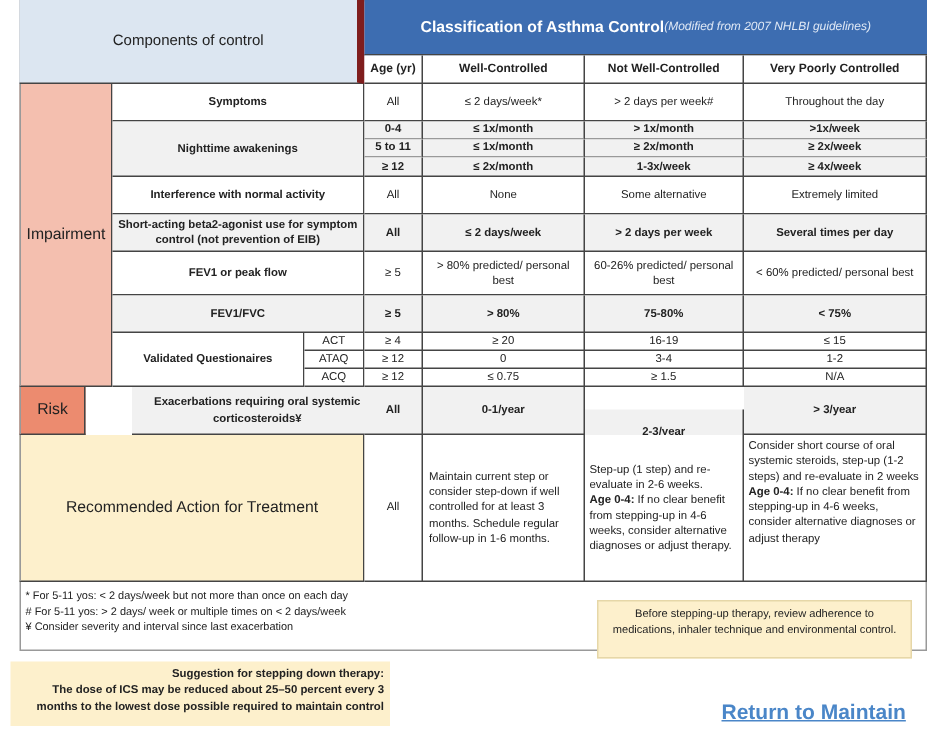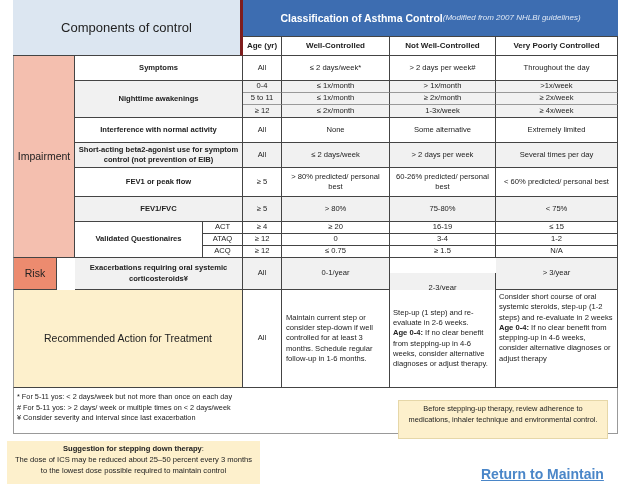--- a/index.html
+++ b/index.html
@@ -2,34 +2,34 @@
 <html><head>
 <meta charset="utf-8">
 <style>
   html, body { margin:0; padding:0; background:#ffffff; }
   body { width:619px; height:495px; position:relative; overflow:hidden;
          font-family:"Liberation Sans", sans-serif; color:#222; }
   .abs { position:absolute; box-sizing:border-box; }
   .cell { position:absolute; box-sizing:border-box; display:flex; align-items:center; justify-content:center;
           text-align:center; font-size:7.6px; line-height:1.35; border-right:1px solid #444; border-bottom:1px solid #444; padding:0 2px; }
   .bold { font-weight:bold; }
-  .grey { background:#f1f1f1; }
+  .grey { background:#f1f1f1;font-weight:bold; }
   .white { background:#ffffff; }
   .thin { border-bottom:1px solid #999; }
   .hdr-blue { background:#3d6db1; color:#fff; border-right:none; flex-direction:row; }
   .hdr-blue .t1 { font-weight:bold; font-size:10.5px; }
   .hdr-blue .t2 { font-style:italic; font-size:8px; color:#dfe8f5; }
-  .comp { background:#dce6f1; font-size:13px; border-right:3px solid #7f1d1d; }
+  .comp { background:#dce6f1; font-size:10px; border-right:5px solid #7f1d1d; }
   .colhdr { font-weight:bold; font-size:8px; background:#fff; }
   .imp { background:#f4bfaf; font-size:10.5px; border-left:1px solid #999; }
   .risk { background:#ec8b6f; font-size:10.5px; border-left:1px solid #999; }
   .treat { background:#fdf0cc; font-size:10.5px; border-left:1px solid #999; }
   .foot { font-size:7.3px; line-height:1.45; }
   .note-box { background:#fdf0cc; border:1px solid #e6d7a8; font-size:7.4px; text-align:center; line-height:1.45; }
-  .suggest { background:#fdf0cc; font-size:7.6px; text-align:center; line-height:1.45; }
+  .suggest { background:#fdf0cc; font-size:7.6px; text-align:right; line-height:1.45;font-weight:bold; }
   .link { color:#4a86c8; font-weight:bold; font-size:14px; text-decoration:underline; }
 </style>
 </head>
 <body>
 
 <div class="abs" style="left:13px;top:0;width:605px;height:434px;border-left:1px solid #999;border-right:1px solid #999;border-bottom:1px solid #999;border-top:1px solid #999;"></div>
 
 <div class="cell comp" style="left:13px;top:0;width:230px;height:56px;">
   <span>Components of control</span>
 </div>
@@ -129,21 +129,21 @@
   <div class="cell white" style="left:390px;top:234px;width:106px;height:12px;">3-4</div>
   <div class="cell white" style="left:496px;top:234px;width:122px;height:12px;">1-2</div>
   <div class="cell white" style="left:203px;top:246px;width:40px;height:12px;">ACQ</div>
   <div class="cell white" style="left:243px;top:246px;width:39px;height:12px;">≥ 12</div>
   <div class="cell white" style="left:282px;top:246px;width:108px;height:12px;">≤ 0.75</div>
   <div class="cell white" style="left:390px;top:246px;width:106px;height:12px;">≥ 1.5</div>
   <div class="cell white" style="left:496px;top:246px;width:122px;height:12px;">N/A</div>
 </div>
 
 <div>
-  <div class="cell grey bold" style="left:75px;top:258px;width:168px;height:32px;padding:0 14px;">Exacerbations requiring oral systemic corticosteroids¥</div>
+  <div class="cell grey bold" style="left:88px;top:258px;width:168px;height:32px;padding:0 14px;">Exacerbations requiring oral systemic corticosteroids¥</div>
   <div class="cell grey" style="left:243px;top:258px;width:39px;height:32px;">All</div>
   <div class="cell grey" style="left:282px;top:258px;width:108px;height:32px;">0-1/year</div>
   <div class="cell grey" style="left:390px;top:258px;width:106px;height:32px;margin-top:15px;">2-3/year</div>
   <div class="cell grey" style="left:496px;top:258px;width:122px;height:32px;">&gt; 3/year</div>
 </div>
 
 <div>
   <div class="cell white" style="left:243px;top:290px;width:39px;height:98px;">All</div>
   <div class="cell white" style="left:282px;top:290px;width:108px;height:98px;justify-content:flex-start;text-align:left;padding:0 4px;">
     <span>Maintain current step or consider step-down if well controlled for at least 3 months. Schedule regular follow-up in 1-6 months.</span>

